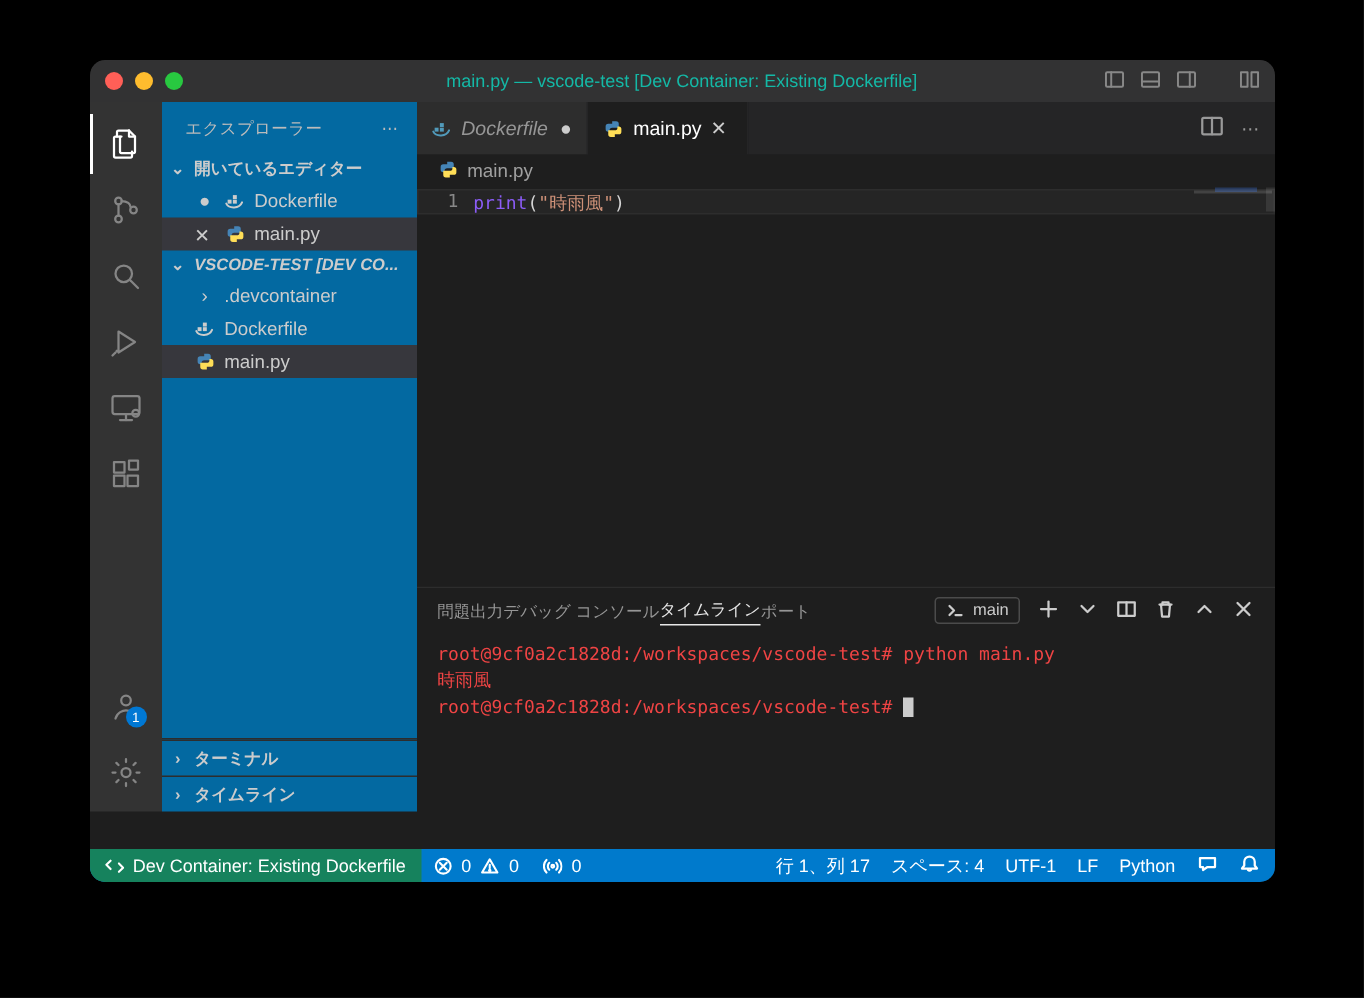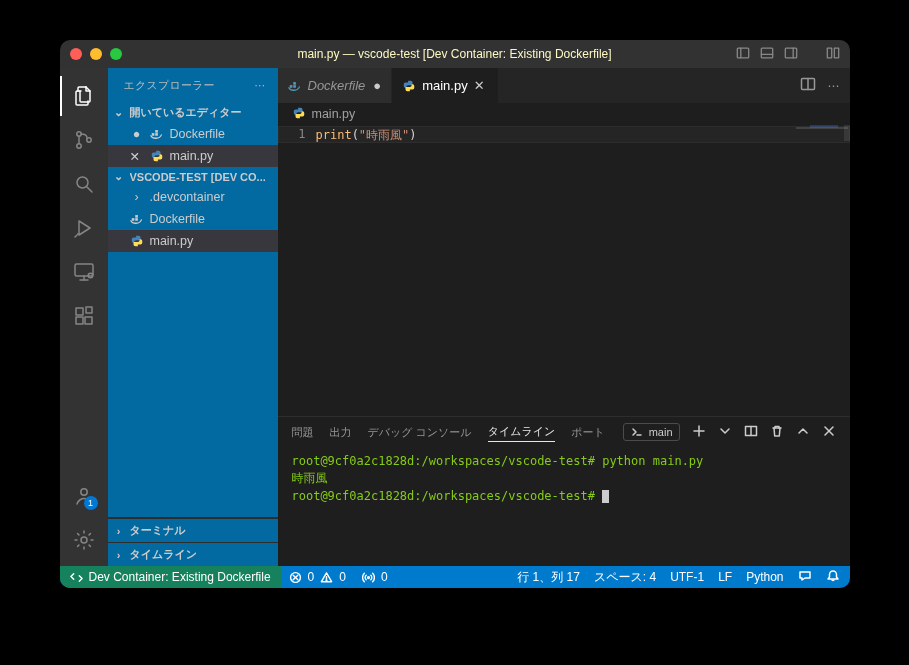--- a/index.html
+++ b/index.html
@@ -1,18 +1,18 @@
 <!DOCTYPE html>
 <html><head>
 <meta charset="utf-8">
 <style>
   * { box-sizing: border-box; margin: 0; padding: 0; }
   body { background: #000; font-family: -apple-system, "Helvetica Neue", "Segoe UI", sans-serif; font-size: 12px; color: #ccc; display:flex; justify-content:center; align-items:flex-start; }
   .window { width: 790px; height: 548px; background:#1e1e1e; border-radius:10px; overflow:hidden; margin-top:40px; box-shadow:0 20px 60px rgba(0,0,0,.6); display:flex; flex-direction:column; position:relative;}
-  .titlebar { height:28px; background:#323233; display:flex; align-items:center; position:relative; justify-content:center; color:#fef9c3; font-size:12px; border-top-left-radius:10px; border-top-right-radius:10px;}
+  .titlebar { height:28px; background:#323233; display:flex; align-items:center; position:relative; justify-content:center; color:#14b8a6; font-size:12px; border-top-left-radius:10px; border-top-right-radius:10px;}
   .traffic { position:absolute; left:10px; top:8px; display:flex; gap:8px;}
   .dot { width:12px; height:12px; border-radius:50%; }
   .dot.red{background:#ff5f57;} .dot.yellow{background:#febc2e;} .dot.green{background:#28c840;}
   .titlebar-right{position:absolute; right:10px; display:flex; gap:10px; align-items:center; color:#888;}
   .titlebar-right svg{width:14px;height:14px;}
   .body { flex:1; display:flex; min-height:0;}
   .activitybar{ width:48px; background:#333333; display:flex; flex-direction:column; align-items:center; padding-top:8px; gap:4px; position:relative;}
   .activity-icon{ width:48px; height:40px; display:flex; align-items:center; justify-content:center; color:#858585; position:relative;}
   .activity-icon.active{ color:#fff;}
   .activity-icon.active::before{content:"";position:absolute;left:0;top:0;bottom:0;width:2px;background:#fff;}
@@ -42,42 +42,42 @@
   .tab.active{background:#1e1e1e;color:#fff;font-style:normal;}
   .tab .close{width:14px;color:#ccc;visibility:hidden;}
   .tab.active .close{visibility:visible;}
   .tabs-right{margin-left:auto;display:flex;align-items:center;gap:12px;padding:0 10px;color:#999;}
   .tabs-right svg{width:16px;height:16px;}
   .breadcrumb{height:22px;display:flex;align-items:center;gap:6px;padding:0 14px;color:#a0a0a0;font-size:12.5px;background:#1e1e1e;}
   .editor{flex:1;background:#1e1e1e;display:flex;font-family:Menlo,Consolas,monospace;font-size:12px;min-height:0;position:relative;}
   .gutter{width:38px;text-align:right;color:#858585;padding:2px 10px 0 0;}
   .code{flex:1;padding:2px 0 0 0;position:relative;color:#d4d4d4;}
   .code-line{white-space:pre;}
-  .tk-func{color:#fdba74;} .tk-str{color:#ce9178;} .tk-punc{color:#d4d4d4;}
+  .tk-func{color:#8b5cf6;} .tk-str{color:#ce9178;} .tk-punc{color:#d4d4d4;}
   .line-hl{position:absolute;left:0;right:0;top:1px;height:17px;background:rgba(255,255,255,.03);border:1px solid rgba(255,255,255,.04);}
   .minimap{position:absolute;top:0;right:0;width:60px;height:100%;}
   .minimap::before{content:"";position:absolute;top:2px;right:2px;width:52px;height:2px;background:rgba(200,200,200,.18);}
   .minimap::after{content:"";position:absolute;top:0;right:0;width:6px;height:16px;background:rgba(200,200,200,.12);}
   .scroll-accent{position:absolute;top:0;right:12px;width:28px;height:3px;background:rgba(64,128,255,.28);}
   .panel{height:150px;background:#1e1e1e;border-top:1px solid #2d2d2d;display:flex;flex-direction:column;}
-  .panel-tabs{height:30px;display:flex;align-items:center;gap:16px;padding:0 14px;color:#969696;font-size:11px;}
+  .panel-tabs{height:30px;display:flex;align-items:center;padding:0 14px;color:#969696;font-size:11px;}
   .ptab{padding:2px 0;}
   .ptab.active{color:#e7e7e7;border-bottom:1px solid #e7e7e7;}
   .panel-tabs .right{margin-left:auto;display:flex;align-items:center;gap:12px;color:#ccc;}
   .panel-tabs .right svg{width:14px;height:14px;}
   .shellname{border:1px solid #4b4b4b;padding:1px 6px;border-radius:3px;display:flex;align-items:center;gap:5px;font-size:11px;color:#ccc;}
-  .term{flex:1;padding:6px 14px;font-family:Menlo,Consolas,monospace;font-size:12px;color:#84cc16;white-space:pre-wrap;line-height:1.45;}
+  .term{flex:1;padding:6px 14px;font-family:Menlo,Consolas,monospace;font-size:12px;color:#ef4444;white-space:pre-wrap;line-height:1.45;}
   .cursor{display:inline-block;width:7px;height:13px;background:#ccc;vertical-align:text-bottom;}
-  .statusbar{height:22px;background:#007acc;display:flex;align-items:center;font-size:12px;color:#fff;}
+  .statusbar{height:22px;background:#007acc;display:flex;align-items:center;font-size:12px;color:#fff;margin-top:25px;}
   .status-left{display:flex;align-items:stretch;height:100%;}
   .remote{background:#16825d;display:flex;align-items:center;gap:6px;padding:0 10px;height:100%;}
   .status-group{display:flex;align-items:center;gap:6px;padding:0 8px;}
   .status-right{margin-left:auto;display:flex;align-items:center;gap:14px;padding:0 10px;}
   svg{stroke:currentColor;fill:none;stroke-width:1.5;stroke-linecap:round;stroke-linejoin:round;}
-  .truncate{white-space:nowrap;overflow:hidden;text-overflow:ellipsis;}
+  .truncate{white-space:nowrap;overflow:hidden;text-overflow:ellipsis;font-style:italic;}
 </style>
 </head>
 <body>
 
 <div class="window">
 
   <div class="titlebar">
     <div class="traffic">
       <div class="dot red"></div>
       <div class="dot yellow"></div>

